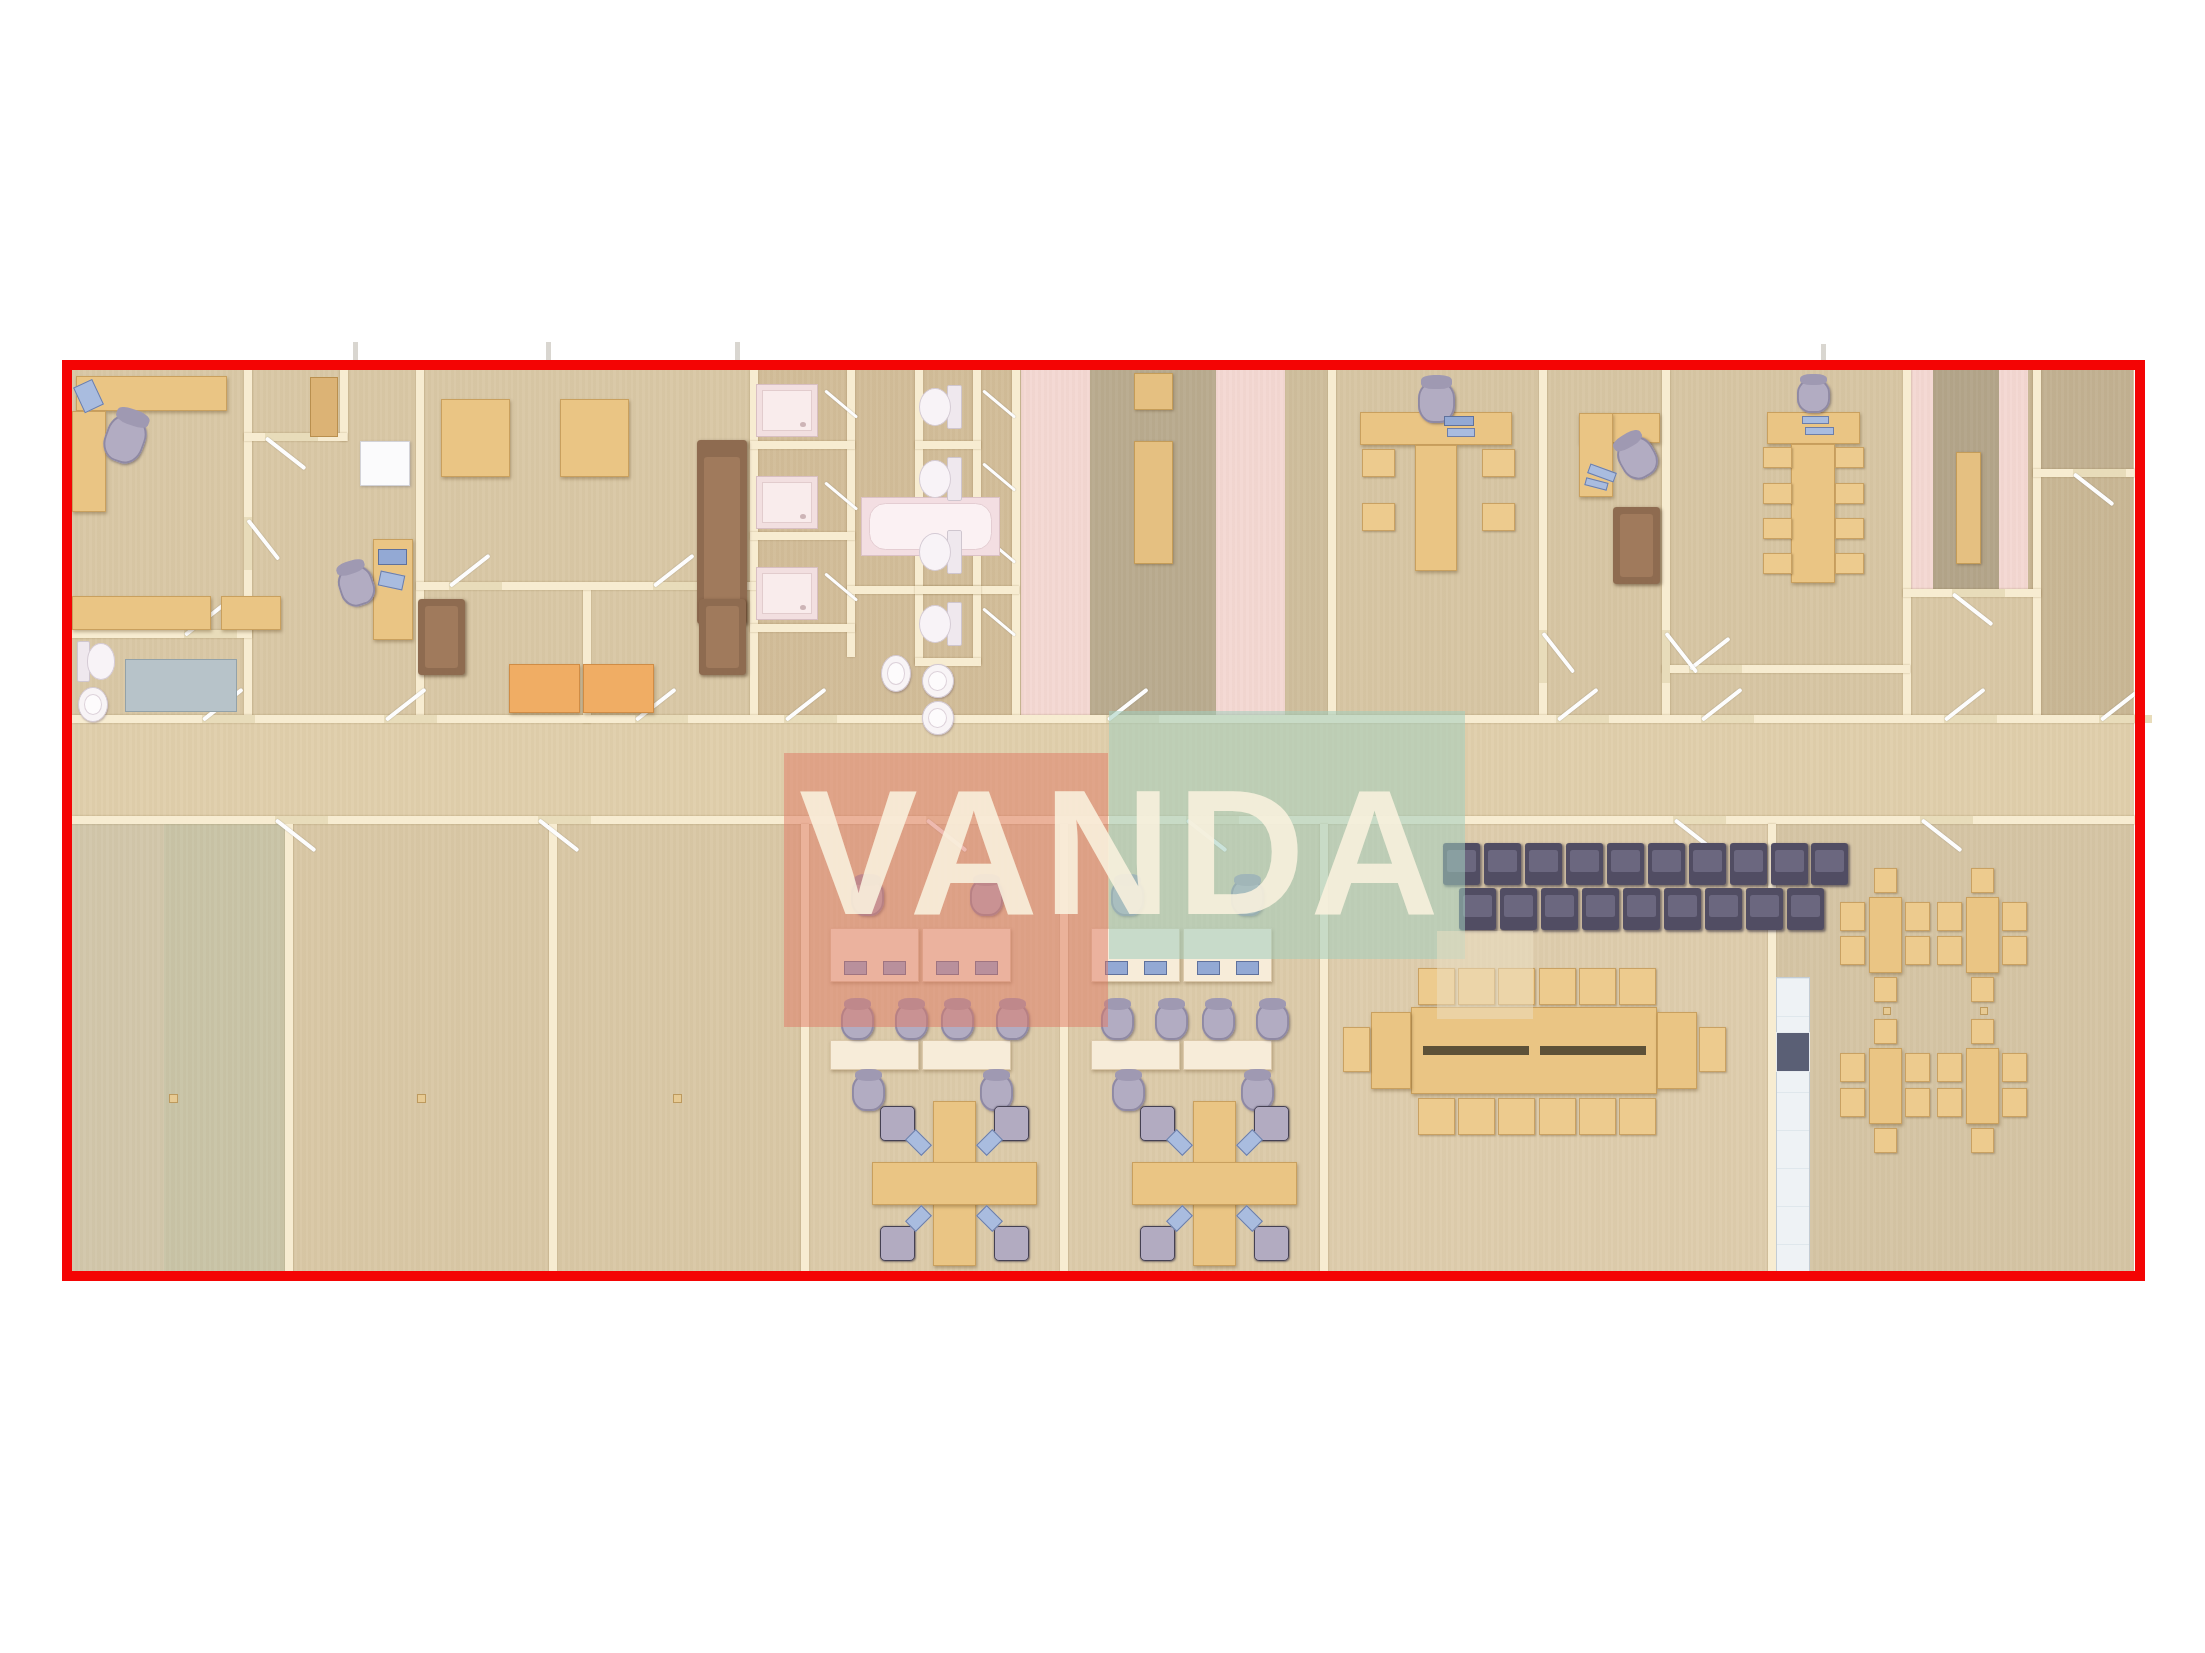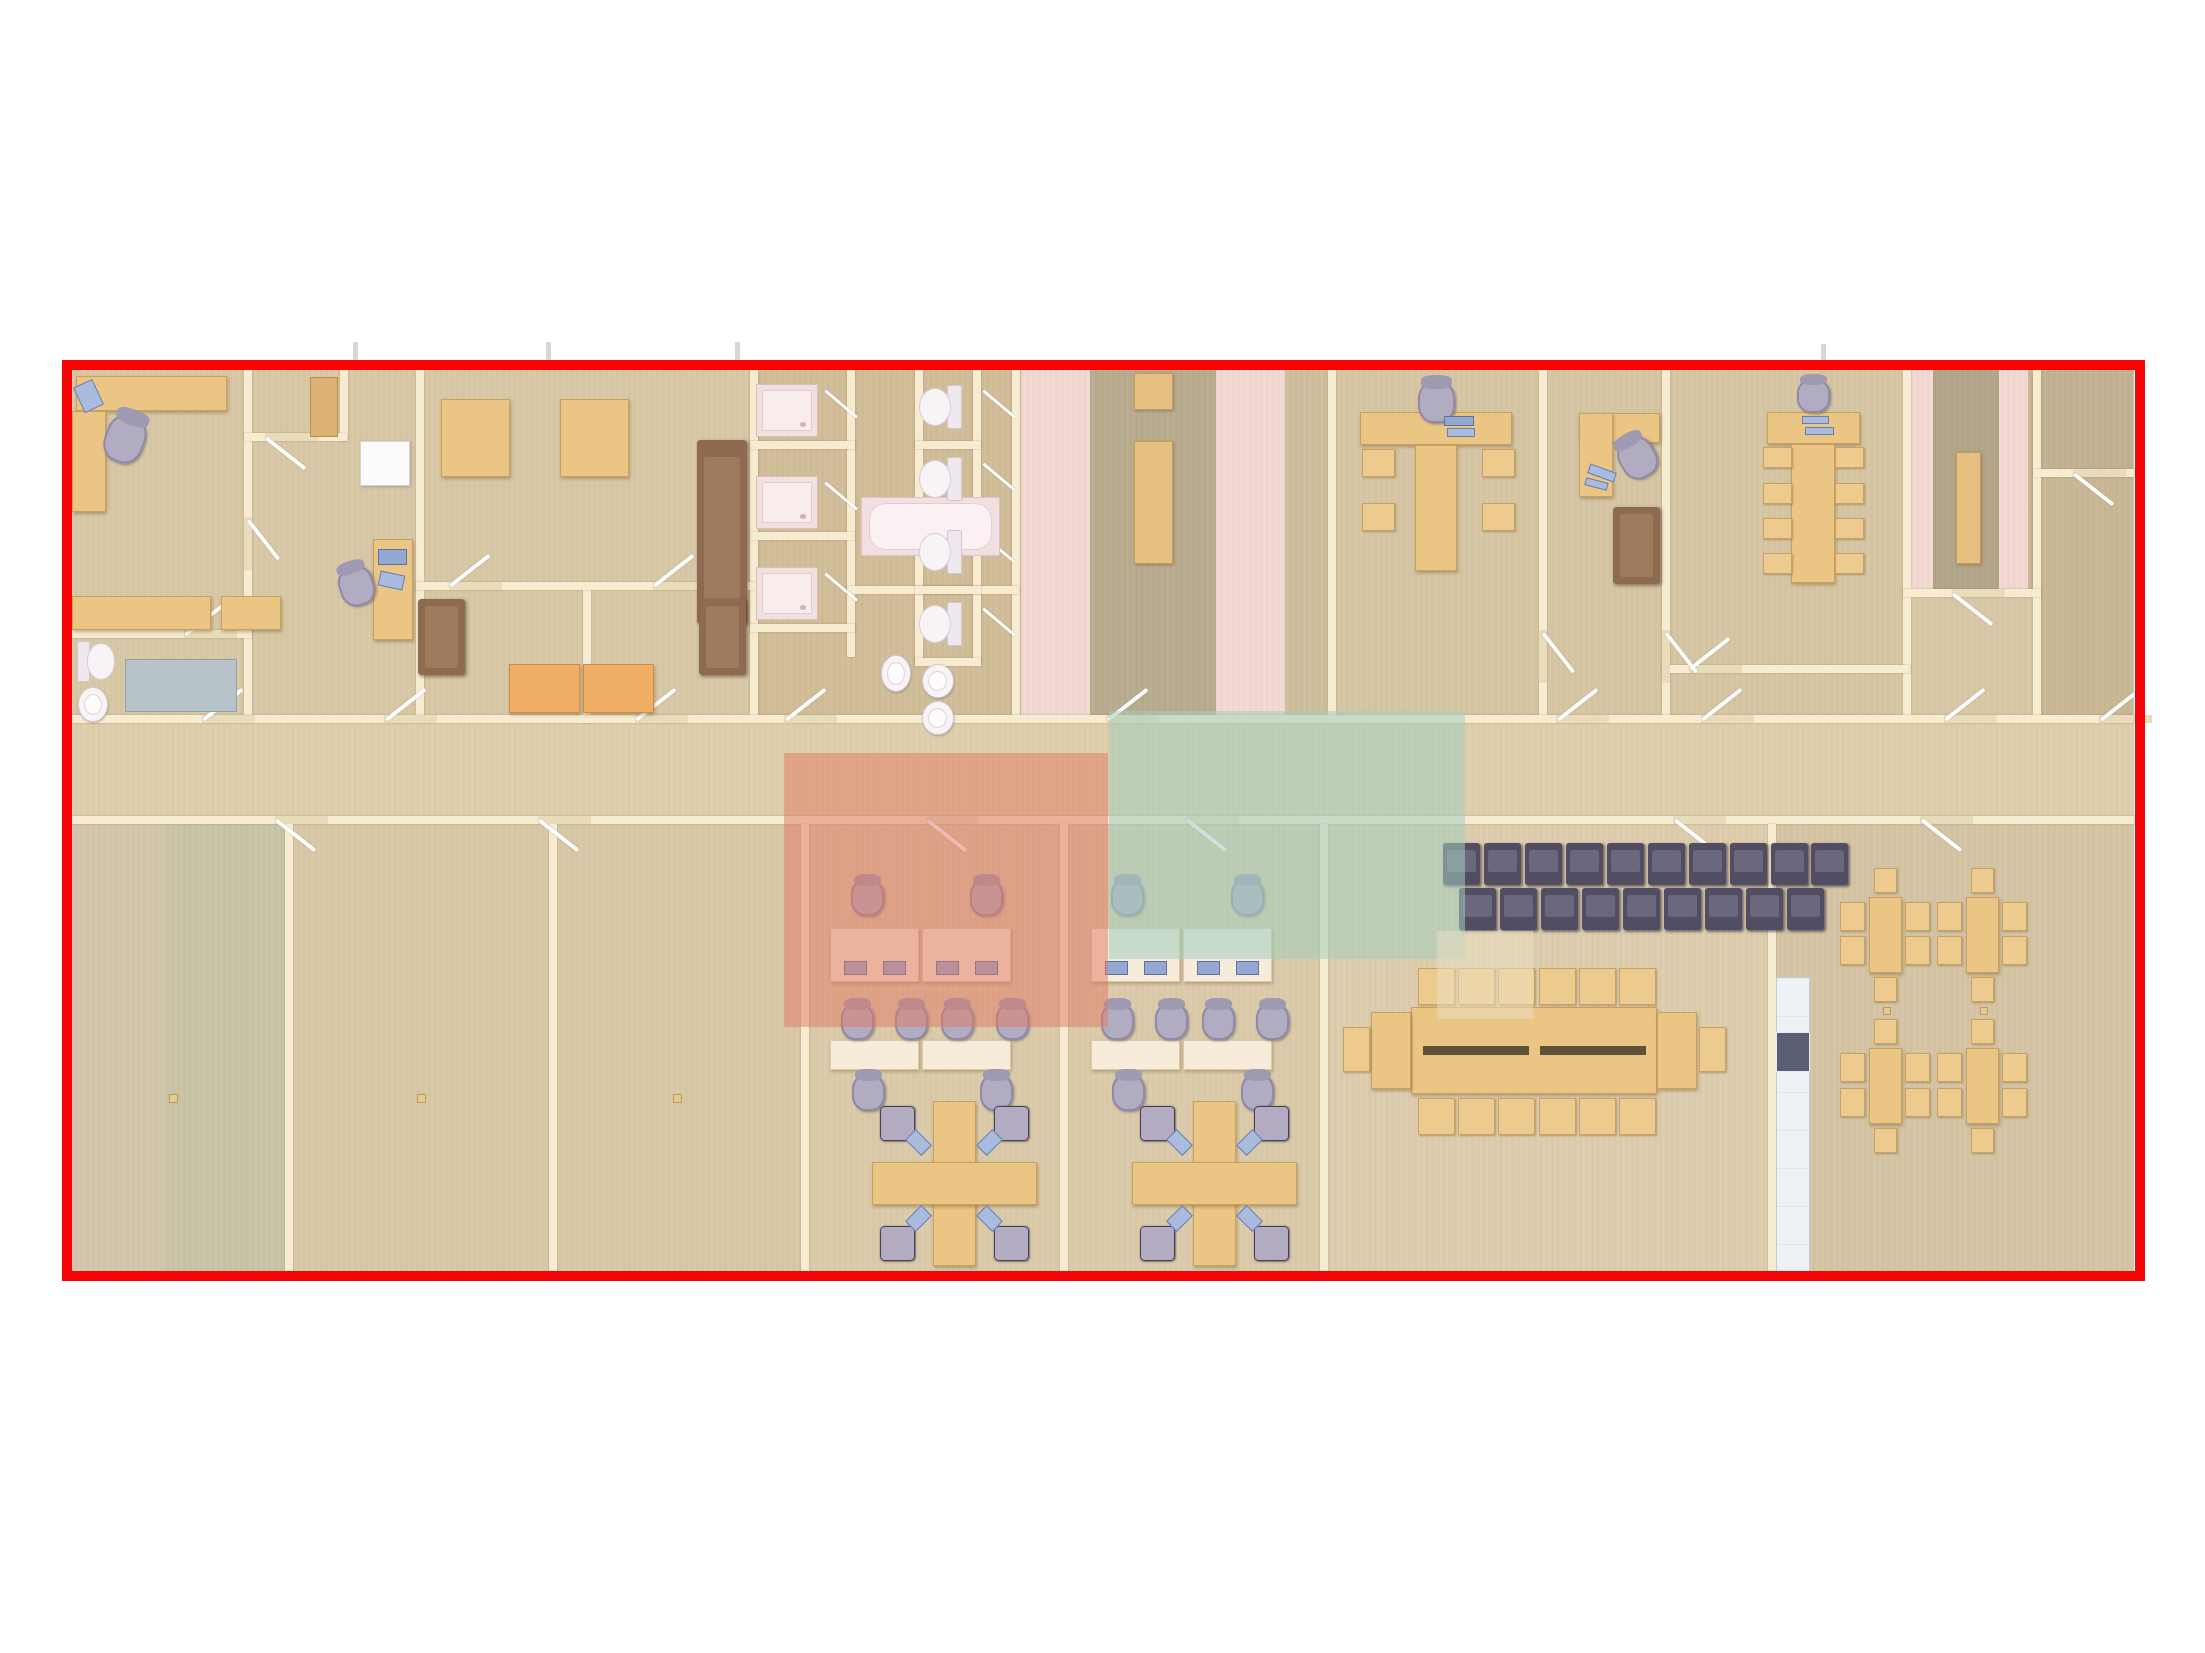--- a/index.html
+++ b/index.html
@@ -57,20 +57,21 @@
   
   .wm{z-index:30;}
   .wm-text{z-index:31;font-weight:bold;font-size:178px;letter-spacing:5px;
         color:rgba(249,241,222,.88);line-height:1;white-space:nowrap;}
 </style>
 </head>
 <body>
 
 <div id="page">
   <div class="el frame" style="left: 62px; top: 360px; width: 2083px; height: 921px; border-color: rgb(244, 4, 4);"></div>
+  <div class="el wm-text" style="left: 799px; top: 764px;">VANDA</div>
 <div class="el floor" style="left: 72px; top: 370px; width: 2062px; height: 905px; background: rgb(217, 200, 166);"></div>
     <div class="el floor" style="left: 754px; top: 370px; width: 262px; height: 346px; background: rgb(210, 189, 153);"></div>
     <div class="el floor" style="left: 1016px; top: 370px; width: 312px; height: 346px; background: rgb(207, 190, 157);"></div>
     <div class="el floor" style="left: 1090px; top: 370px; width: 126px; height: 346px; background: rgb(185, 171, 143);"></div>
     <div class="el floor" style="left: 1021px; top: 370px; width: 69px; height: 346px; background: rgb(244, 216, 211);"></div>
     <div class="el floor" style="left: 1216px; top: 370px; width: 69px; height: 346px; background: rgb(244, 216, 211);"></div>
     <div class="el floor" style="left: 1331px; top: 370px; width: 568px; height: 346px; background: rgb(215, 198, 164);"></div>
     <div class="el floor" style="left: 1907px; top: 370px; width: 127px; height: 219px; background: rgb(200, 182, 148);"></div>
     <div class="el floor" style="left: 1933px; top: 370px; width: 66px; height: 219px; background: rgb(179, 165, 138);"></div>
     <div class="el floor" style="left: 1908px; top: 370px; width: 25px; height: 219px; background: rgb(244, 216, 211);"></div>

